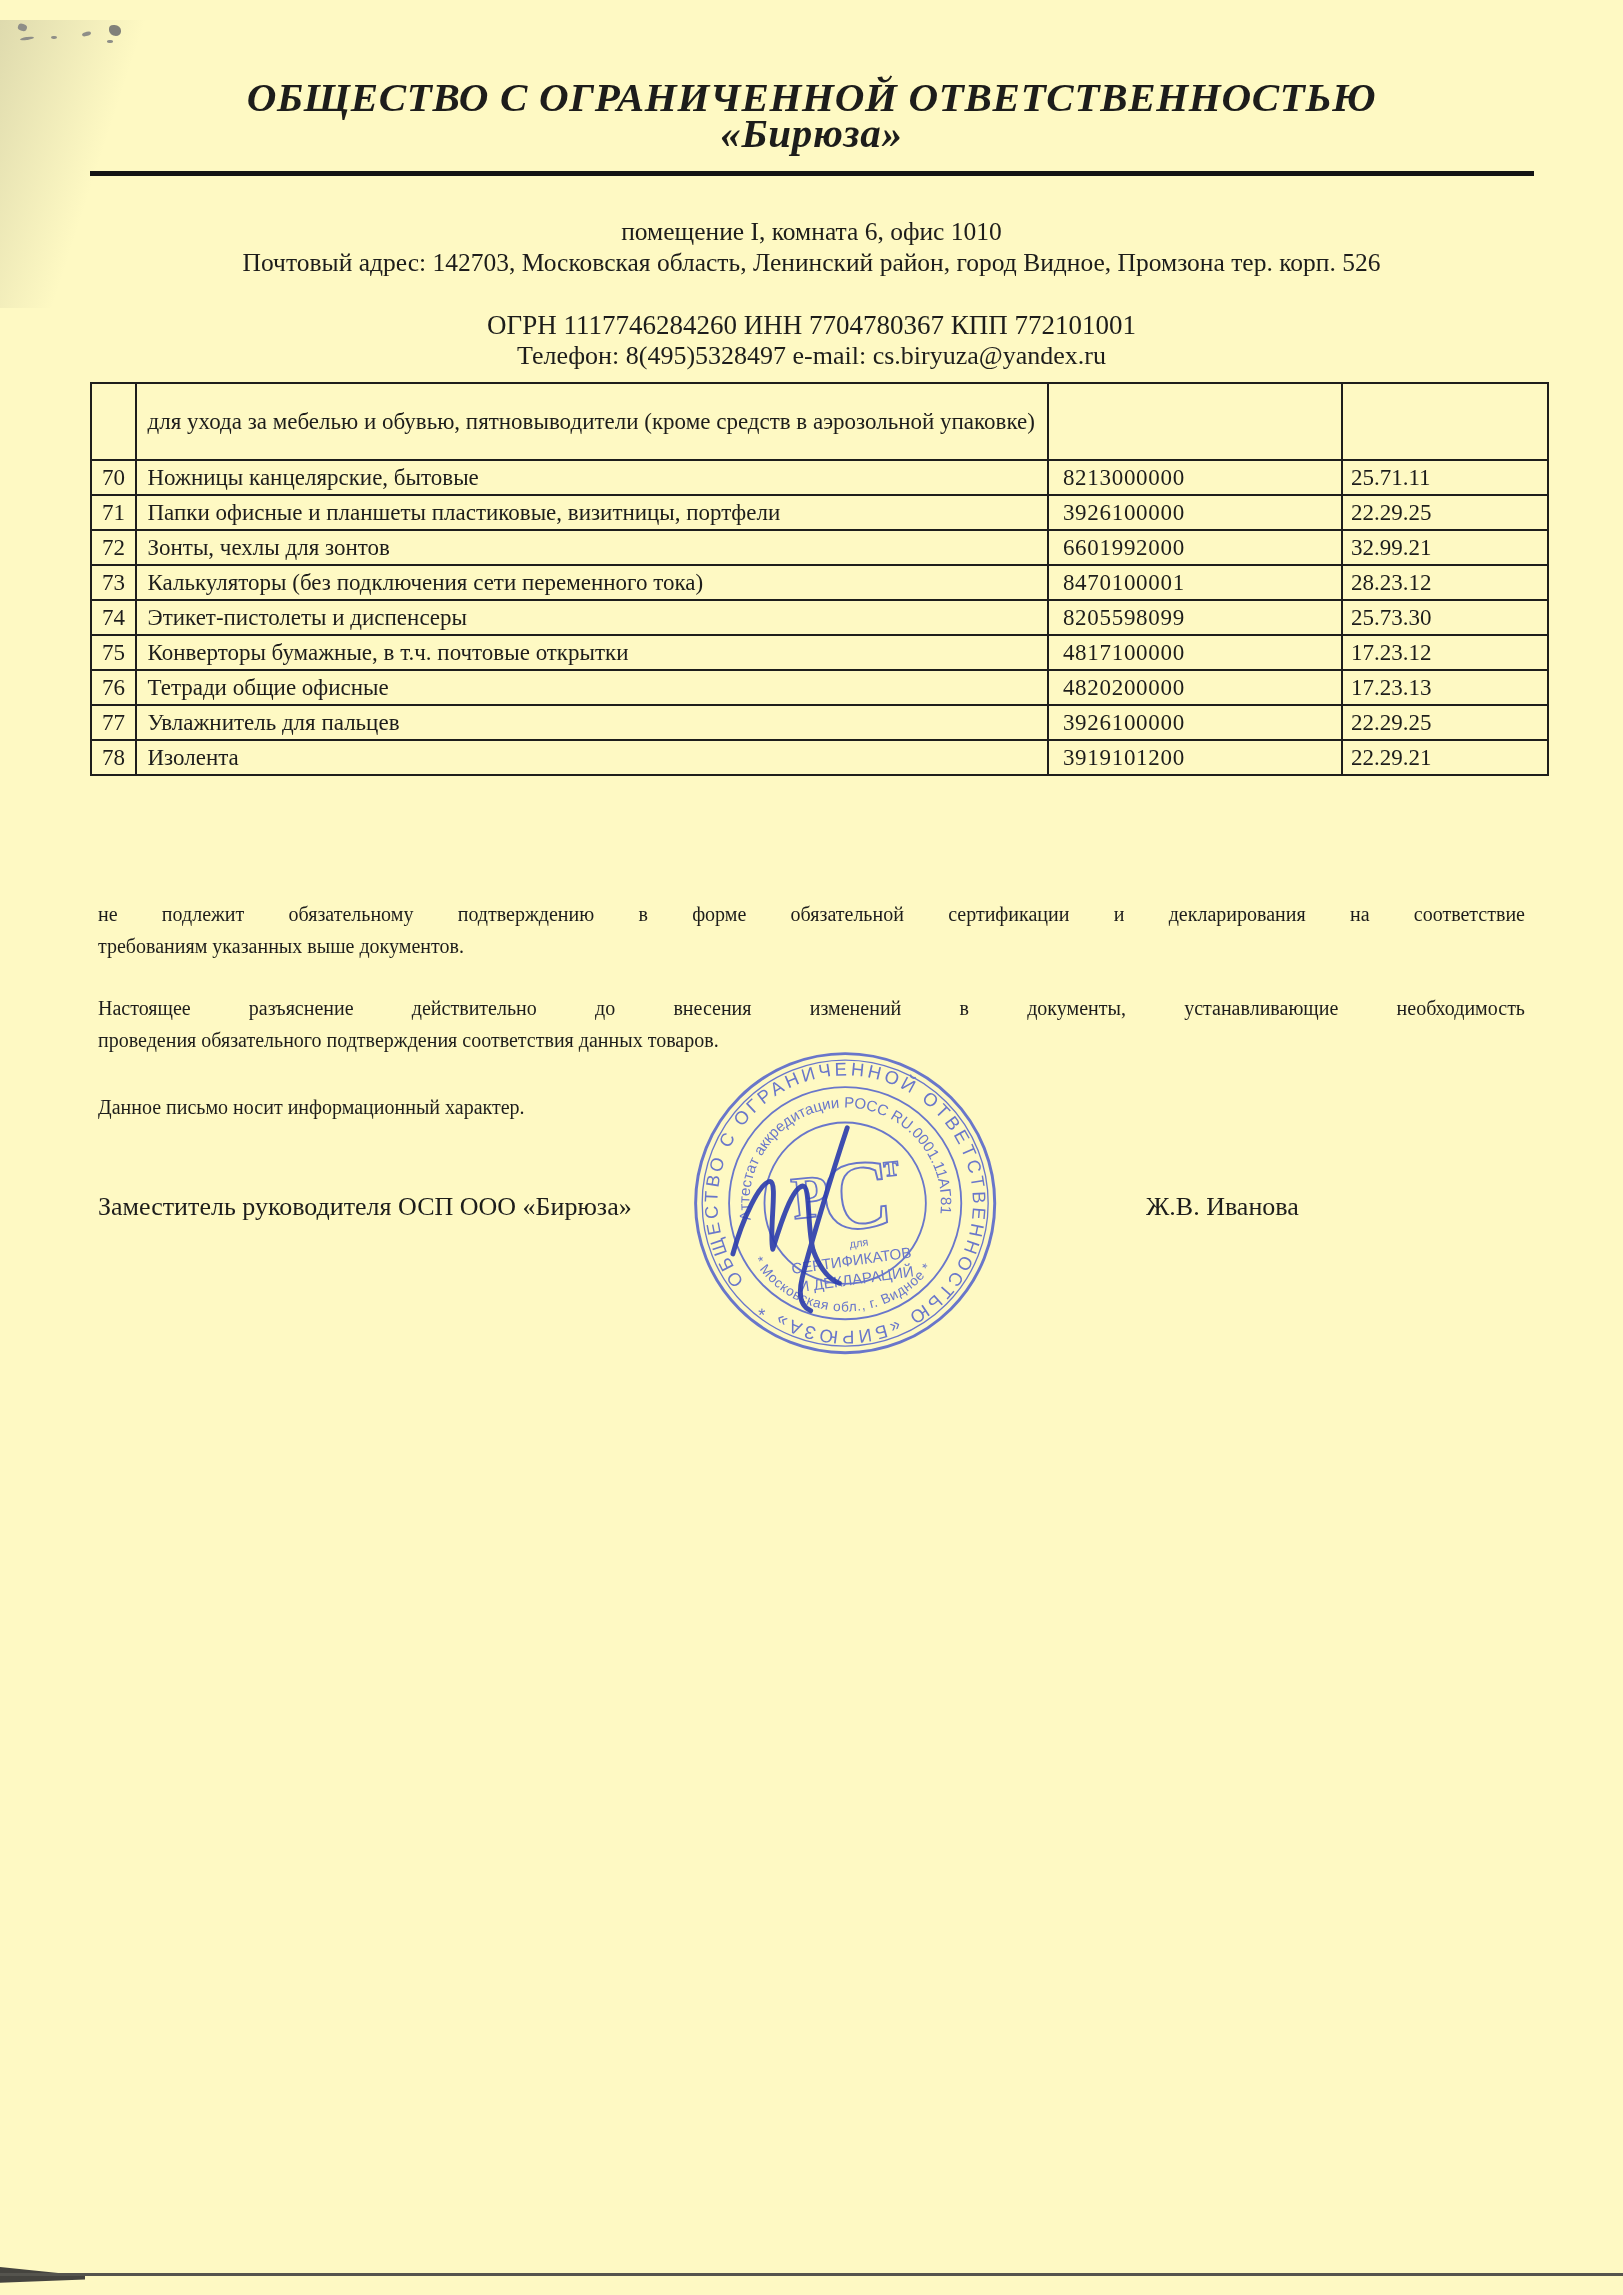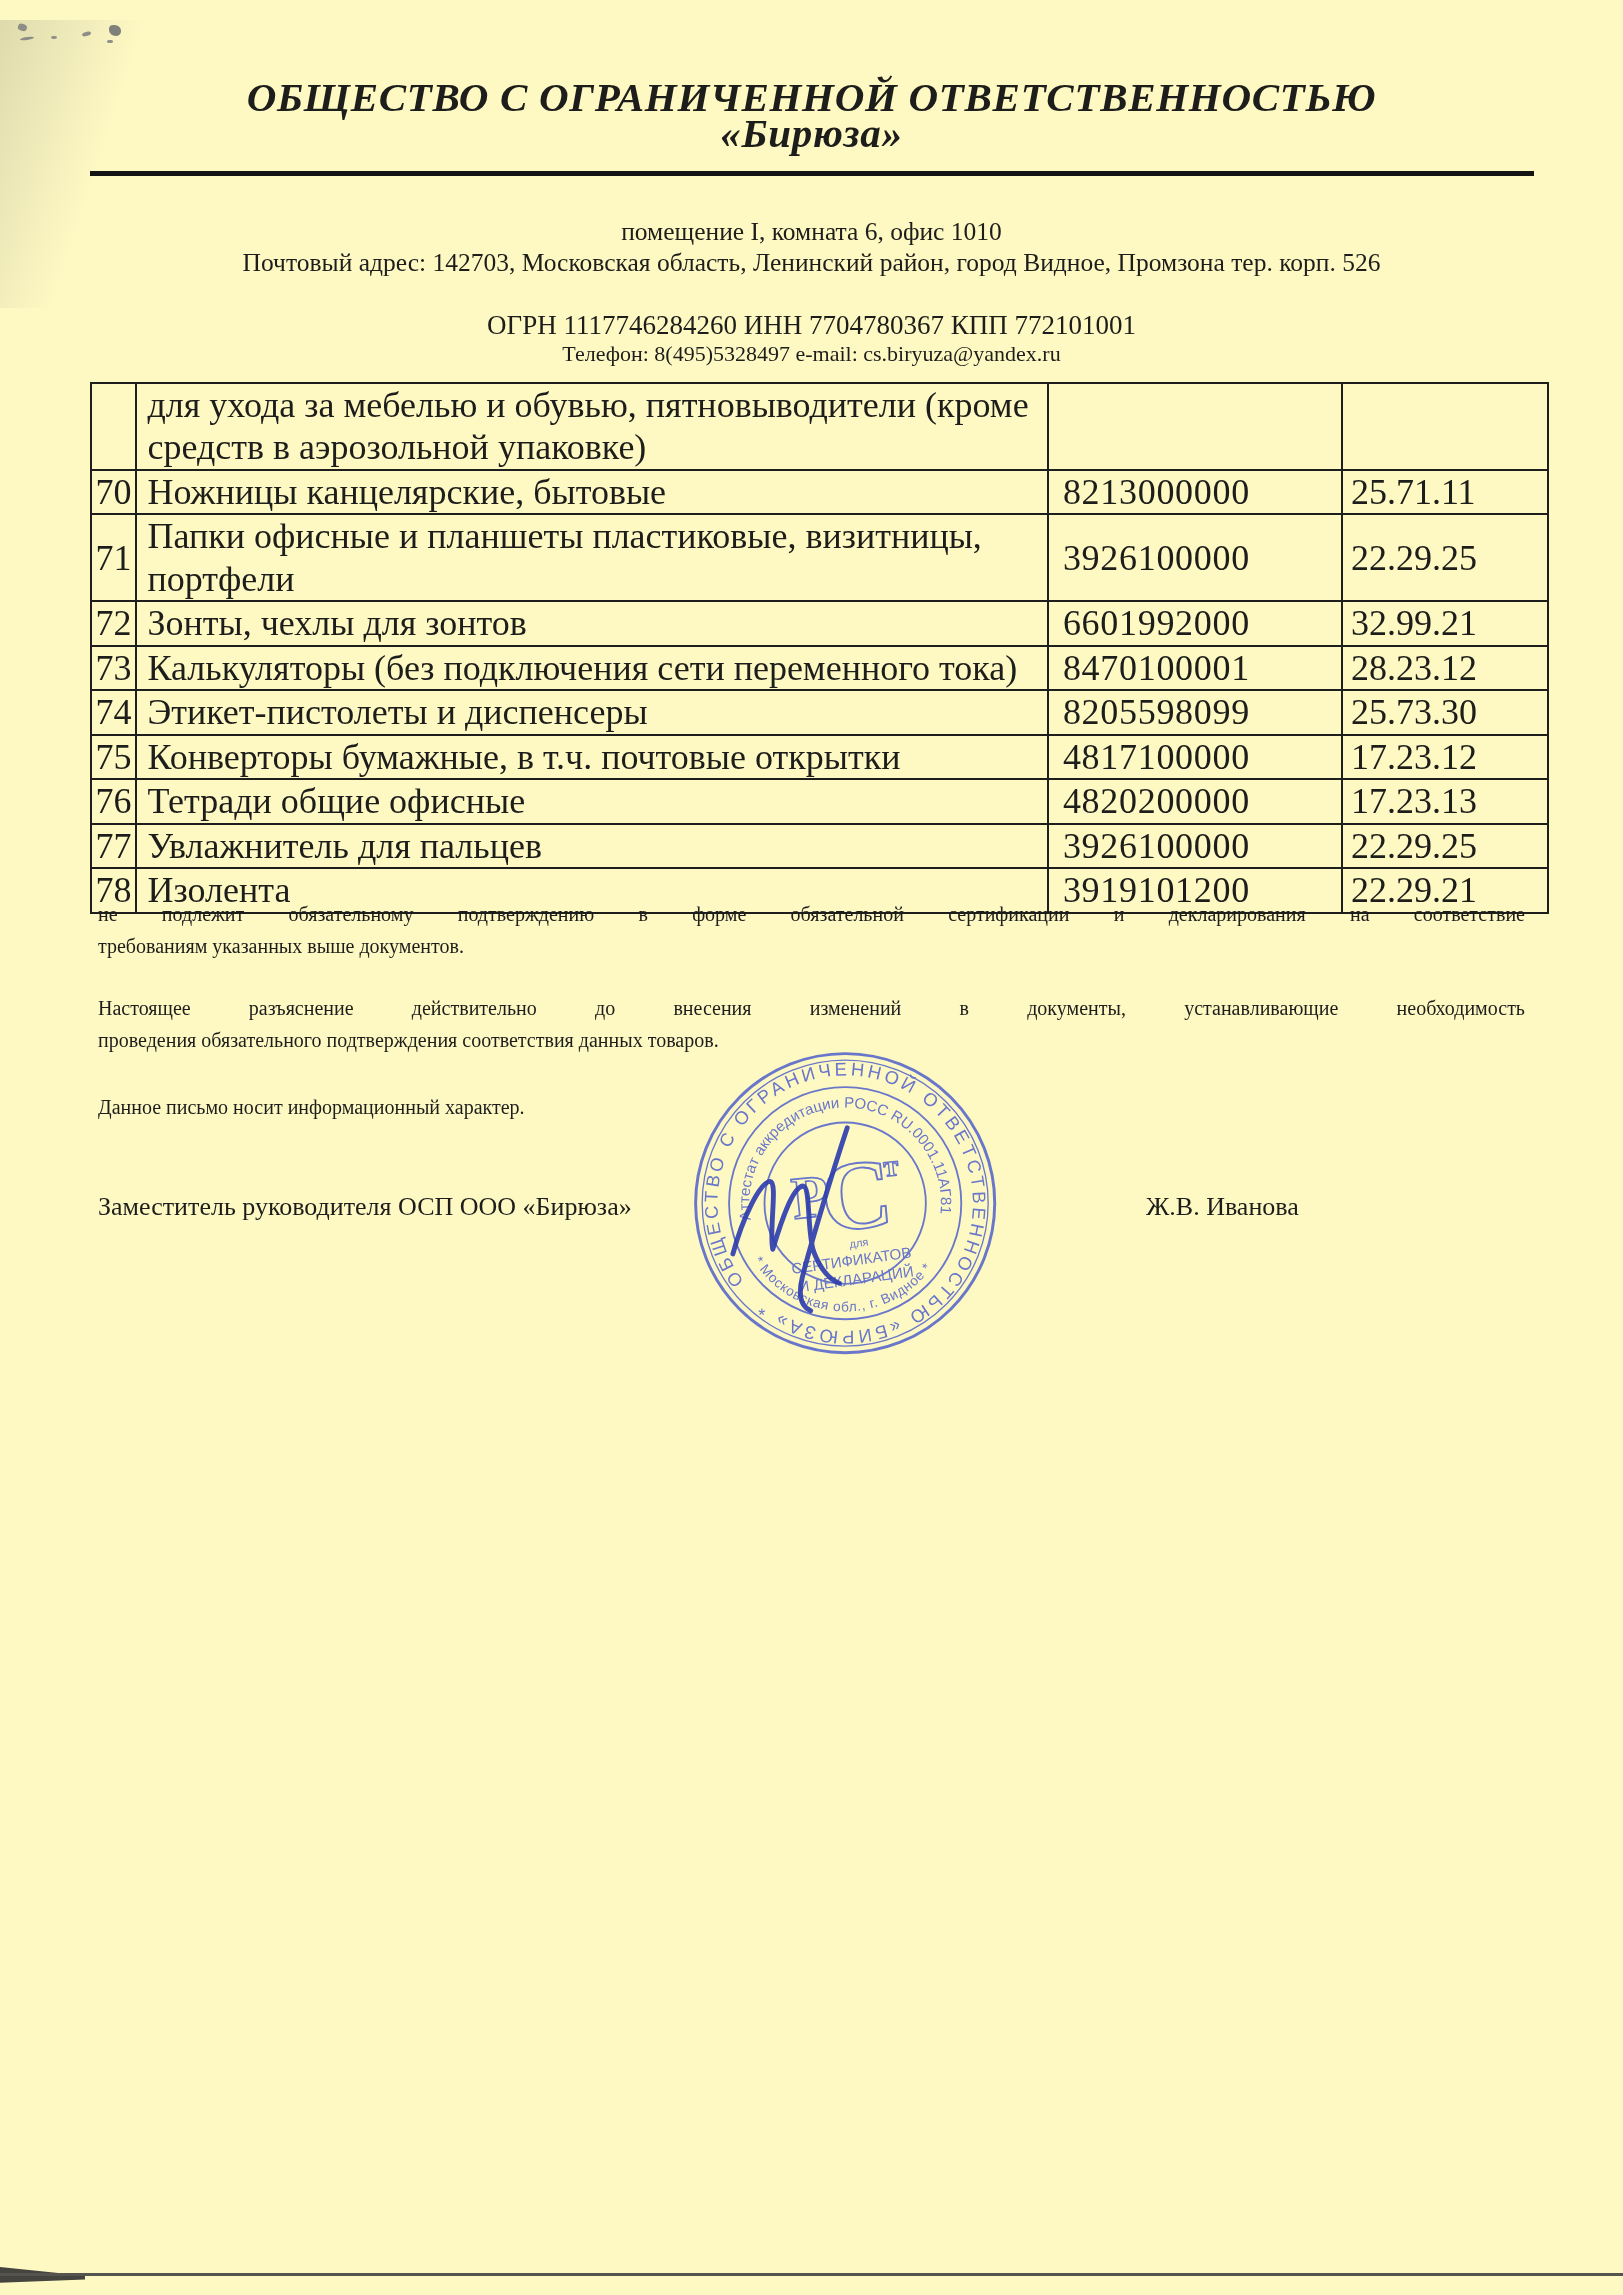--- a/index.html
+++ b/index.html
@@ -16,21 +16,21 @@
   .center{left:0;width:1623px;text-align:center;}
   .title{font-size:41px;font-weight:bold;font-style:italic;letter-spacing:0.7px;white-space:nowrap;}
   .addr{font-size:25.5px;white-space:nowrap;}
   .rule{left:90px;width:1444px;height:4.6px;background:#141414;}
   
   table.goods{
     position:absolute;left:90px;top:382px;
     width:1429px;
     border-collapse:collapse;
     table-layout:fixed;
-    font-size:36px;
+    font-size:23px;
   }
   table.goods td{
     border:2px solid #1e1e1c;
     padding:0 0 0 10.5px;
     vertical-align:middle;
     overflow:hidden;
     line-height:1.18;
   }
   table.goods td.num{width:43px;text-align:center;padding:0;}
   table.goods td.desc{width:899px;}
@@ -69,21 +69,21 @@
   <div class="speck" style="left:109px;top:25px;width:12.4px;height:11px;background:#80807a;border-radius:38% 55% 45% 60%;"></div>
   <div class="speck" style="left:107px;top:40px;width:5.9px;height:2.6px;"></div>
 
   <div class="abs center title" style="top:73px;">ОБЩЕСТВО С ОГРАНИЧЕННОЙ ОТВЕТСТВЕННОСТЬЮ</div>
   <div class="abs center title" style="top:109px;">«Бирюза»</div>
   <div class="abs rule" style="top:171px;"></div>
 
   <div class="abs center addr" style="top:217px;">помещение I, комната 6, офис 1010</div>
   <div class="abs center addr" style="top:248px;">Почтовый адрес: 142703, Московская область, Ленинский район, город Видное, Промзона тер. корп. 526</div>
   <div class="abs center addr" style="top:310px;font-size:27px;">ОГРН 1117746284260 ИНН 7704780367 КПП 772101001</div>
-  <div class="abs center addr" style="top:341px;font-size:22px;">Телефон: 8(495)5328497 e-mail: cs.biryuza@yandex.ru</div>
+  <div class="abs center addr" style="top:341px;font-size:26px;">Телефон: 8(495)5328497 e-mail: cs.biryuza@yandex.ru</div>
 
   <table class="goods">
     <tbody>
       <tr class="cont">
         <td class="num"></td>
         <td class="desc">для ухода за мебелью и обувью, пятновыводители (кроме средств в аэрозольной упаковке)</td>
         <td class="code"></td>
         <td class="okpd"></td>
       </tr>
       <tr class="item">

